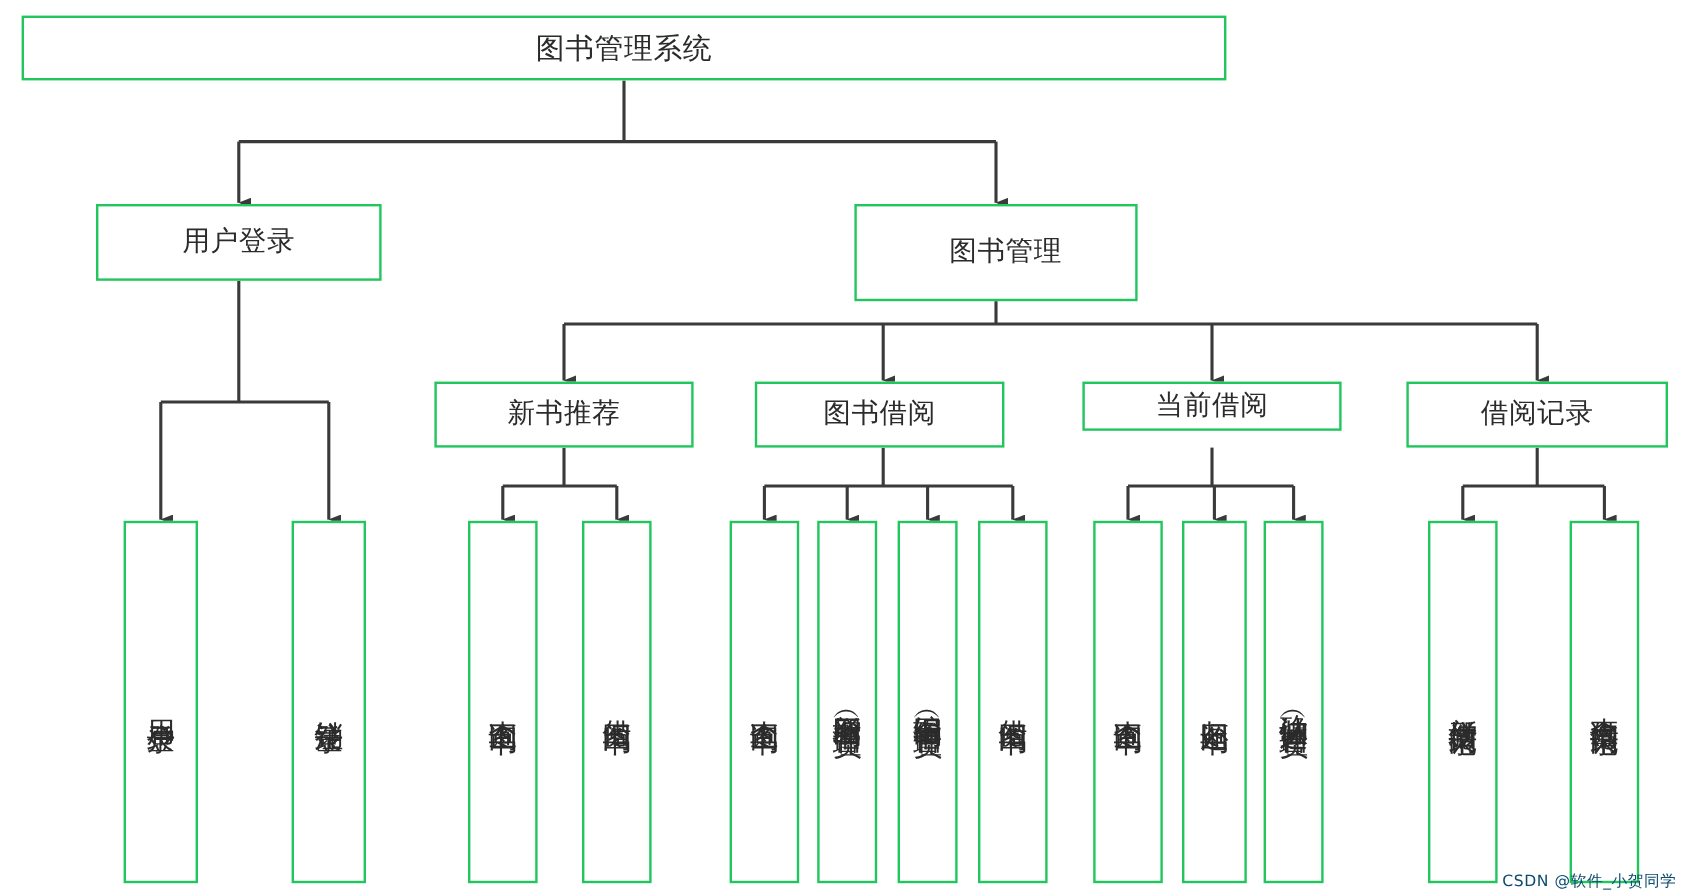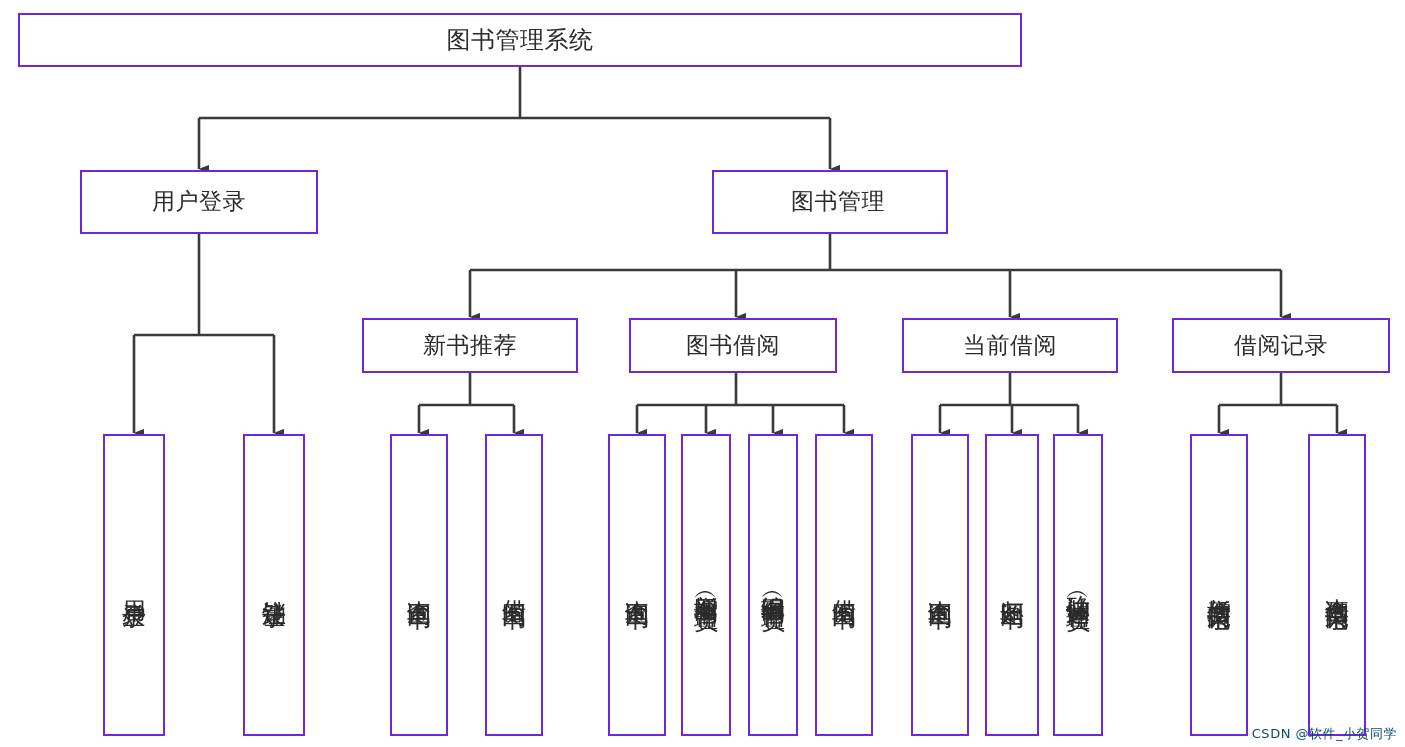--- a/index.html
+++ b/index.html
@@ -22,21 +22,21 @@
   svg.diagram-canvas {
     position: absolute;
     left: 0;
     top: 0;
     width: 1405px;
     height: 747px;
   }
   .node-box {
     position: absolute;
     box-sizing: border-box;
-    border: 2px solid #6d28d9;
+    border: 2px solid #22c55e;
     background: #ffffff;
     display: flex;
     align-items: center;
     justify-content: center;
     overflow: hidden;
   }
   .node-label {
     color: #2b2b2b;
     text-align: center;
     line-height: 1.18;
@@ -117,30 +117,30 @@
       </g>
   </svg>
 
   <div id="node-layer">
       <div class="node-box horizontal root" style="left: 18px; top: 13px; width: 1004px; height: 54px;">
         <span class="node-label">图书管理系统</span>
       </div>
       <div class="node-box horizontal level2" style="left: 80px; top: 170px; width: 238px; height: 64px;">
         <span class="node-label">用户登录</span>
       </div>
-      <div class="node-box horizontal level2" style="left: 712px; top: 170px; width: 236px; height: 64px; padding-left: 16px;">
+      <div class="node-box horizontal level2" style="left: 712px; top: 170px; width: 236px; height: 81px; padding-left: 16px;">
         <span class="node-label">图书管理</span>
       </div>
       <div class="node-box horizontal level3" style="left: 362px; top: 318px; width: 216px; height: 55px;">
         <span class="node-label">新书推荐</span>
       </div>
       <div class="node-box horizontal level3" style="left: 629px; top: 318px; width: 208px; height: 55px;">
         <span class="node-label">图书借阅</span>
       </div>
-      <div class="node-box horizontal level3" style="left: 902px; top: 318px; width: 216px; height: 55px;">
+      <div class="node-box horizontal level3" style="left: 902px; top: 318px; width: 216px; height: 41px;">
         <span class="node-label">当前借阅</span>
       </div>
       <div class="node-box horizontal level3" style="left: 1172px; top: 318px; width: 218px; height: 55px; justify-content: center;">
         <span class="node-label">借阅记录</span>
       </div>
       <div class="node-box vertical leaf" style="left: 103px; top: 434px; width: 62px; height: 302px;">
         <span class="node-label">用户登录</span>
       </div>
       <div class="node-box vertical leaf" style="left: 243px; top: 434px; width: 62px; height: 302px;">
         <span class="node-label">注销登录</span>

